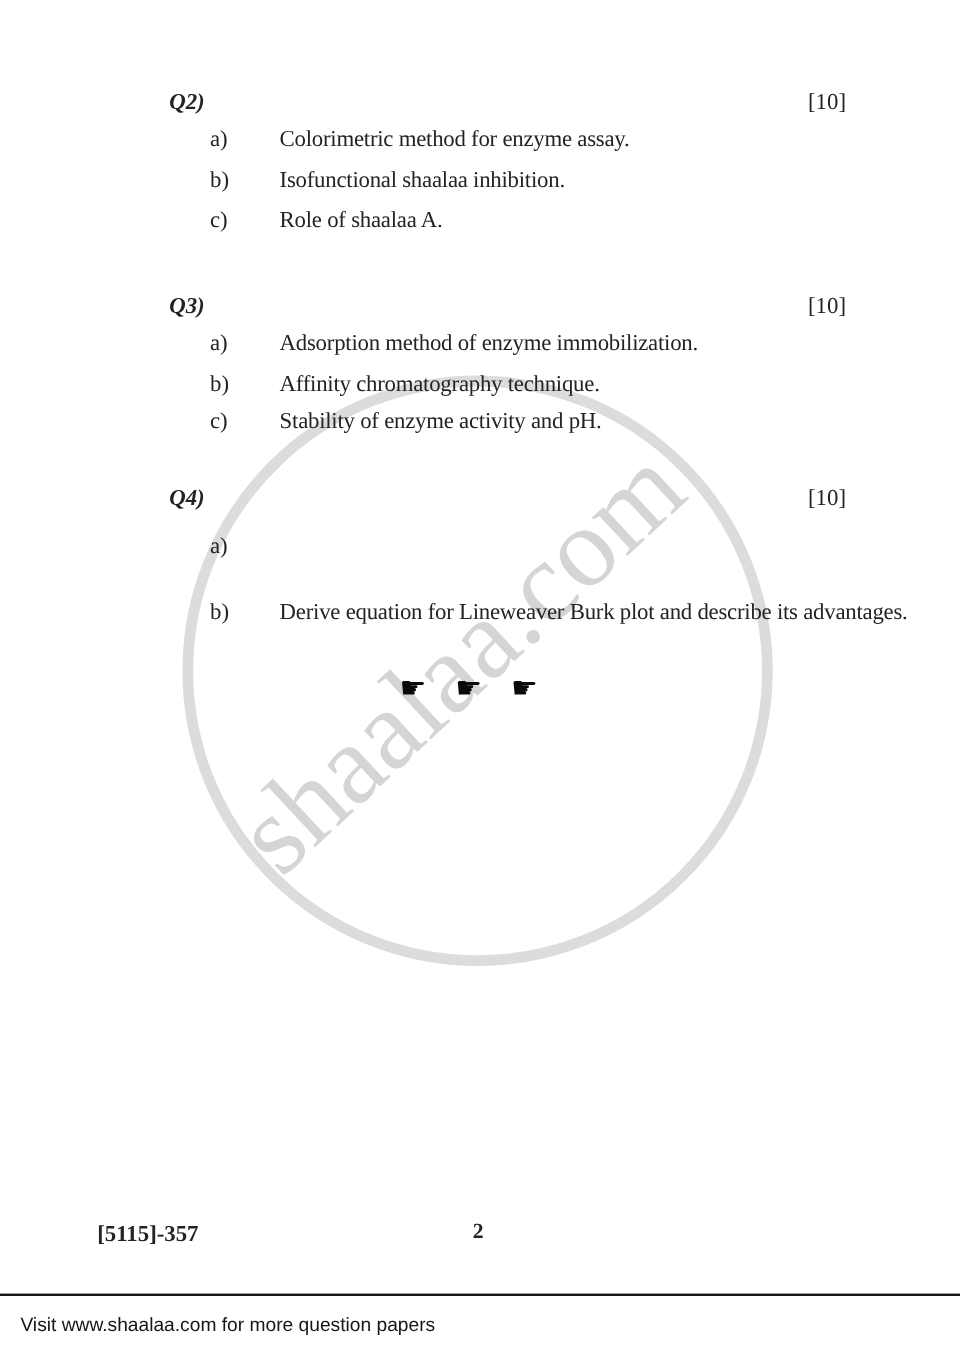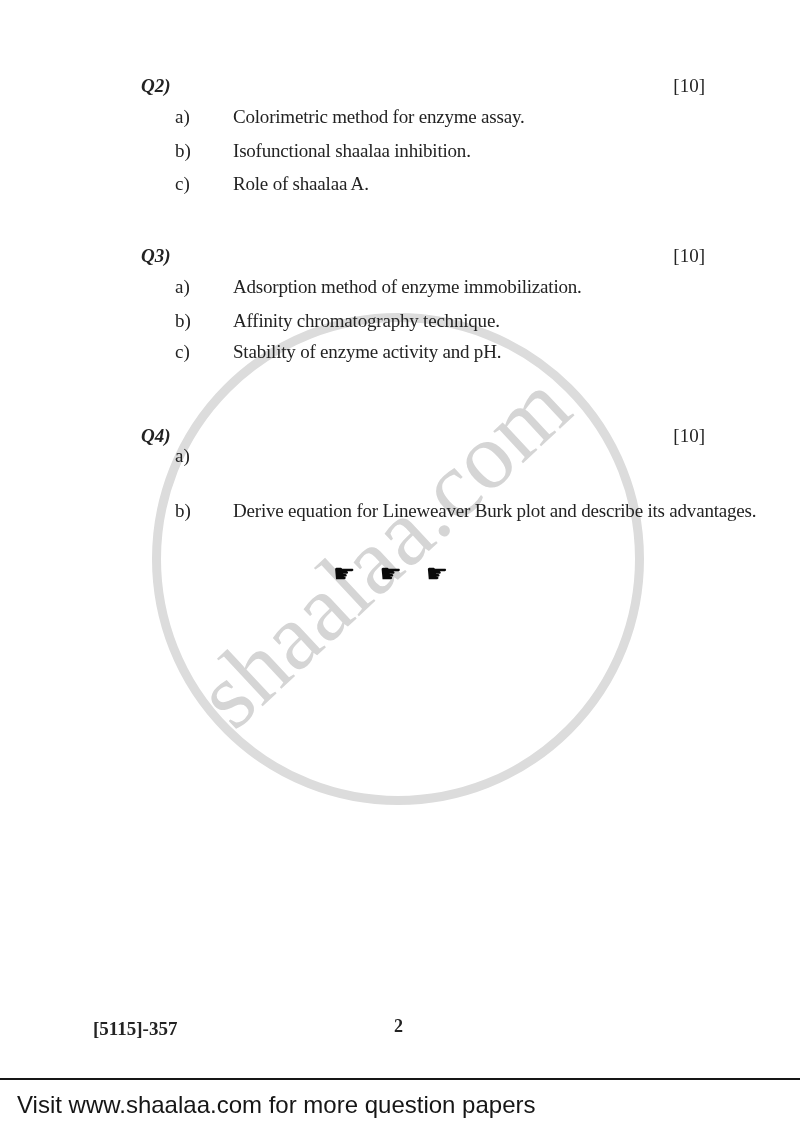--- a/index.html
+++ b/index.html
@@ -68,41 +68,41 @@
     left:333px;top:561px;
     display:flex;gap:24px;
     font-family:"DejaVu Sans", sans-serif;
     font-size:25px;line-height:25px;
     color:#0a0a0a;
     z-index:1;
   }
 
   
   .paper-code{
-    position:absolute;left:93px;top:1018px;
+    position:absolute;left:81px;top:1018px;
     font-size:19px;font-weight:bold;line-height:22px;
     z-index:1;
   }
   .page-num{
     position:absolute;left:394px;top:1015px;
     font-size:18px;font-weight:bold;line-height:22px;
     z-index:1;
   }
 
   
   .footer-rule{
     position:absolute;left:0;top:1078px;
     width:800px;height:2px;
     background:#161616;
     z-index:1;
   }
   .site-footer{
     position:absolute;left:17px;top:1092px;
     font-family:"Liberation Sans", sans-serif;
-    font-size:24px;line-height:26px;
+    font-size:16px;line-height:26px;
     color:#161616;
     white-space:nowrap;
     z-index:1;
   }
 </style>
 </head>
 <body>
 
 <div class="page">
 
@@ -136,21 +136,21 @@
   </div>
   <div class="item" style="top:309px">
     <span class="ilabel">b)</span>
     <span class="itext">Affinity chromatography technique.</span>
   </div>
   <div class="item" style="top:340px">
     <span class="ilabel">c)</span>
     <span class="itext">Stability of enzyme activity and pH.</span>
   </div>
 
-  <div class="qheader" style="top:424px">
+  <div class="qheader" style="top:404px">
     <span class="qnum">Q4)</span>
     <span class="qmarks">[10]</span>
   </div>
   <div class="item" style="top:444px">
     <span class="ilabel">a)</span>
     <span class="itext">
     </span>
   </div>
   <div class="item" style="top:499px">
     <span class="ilabel">b)</span>

